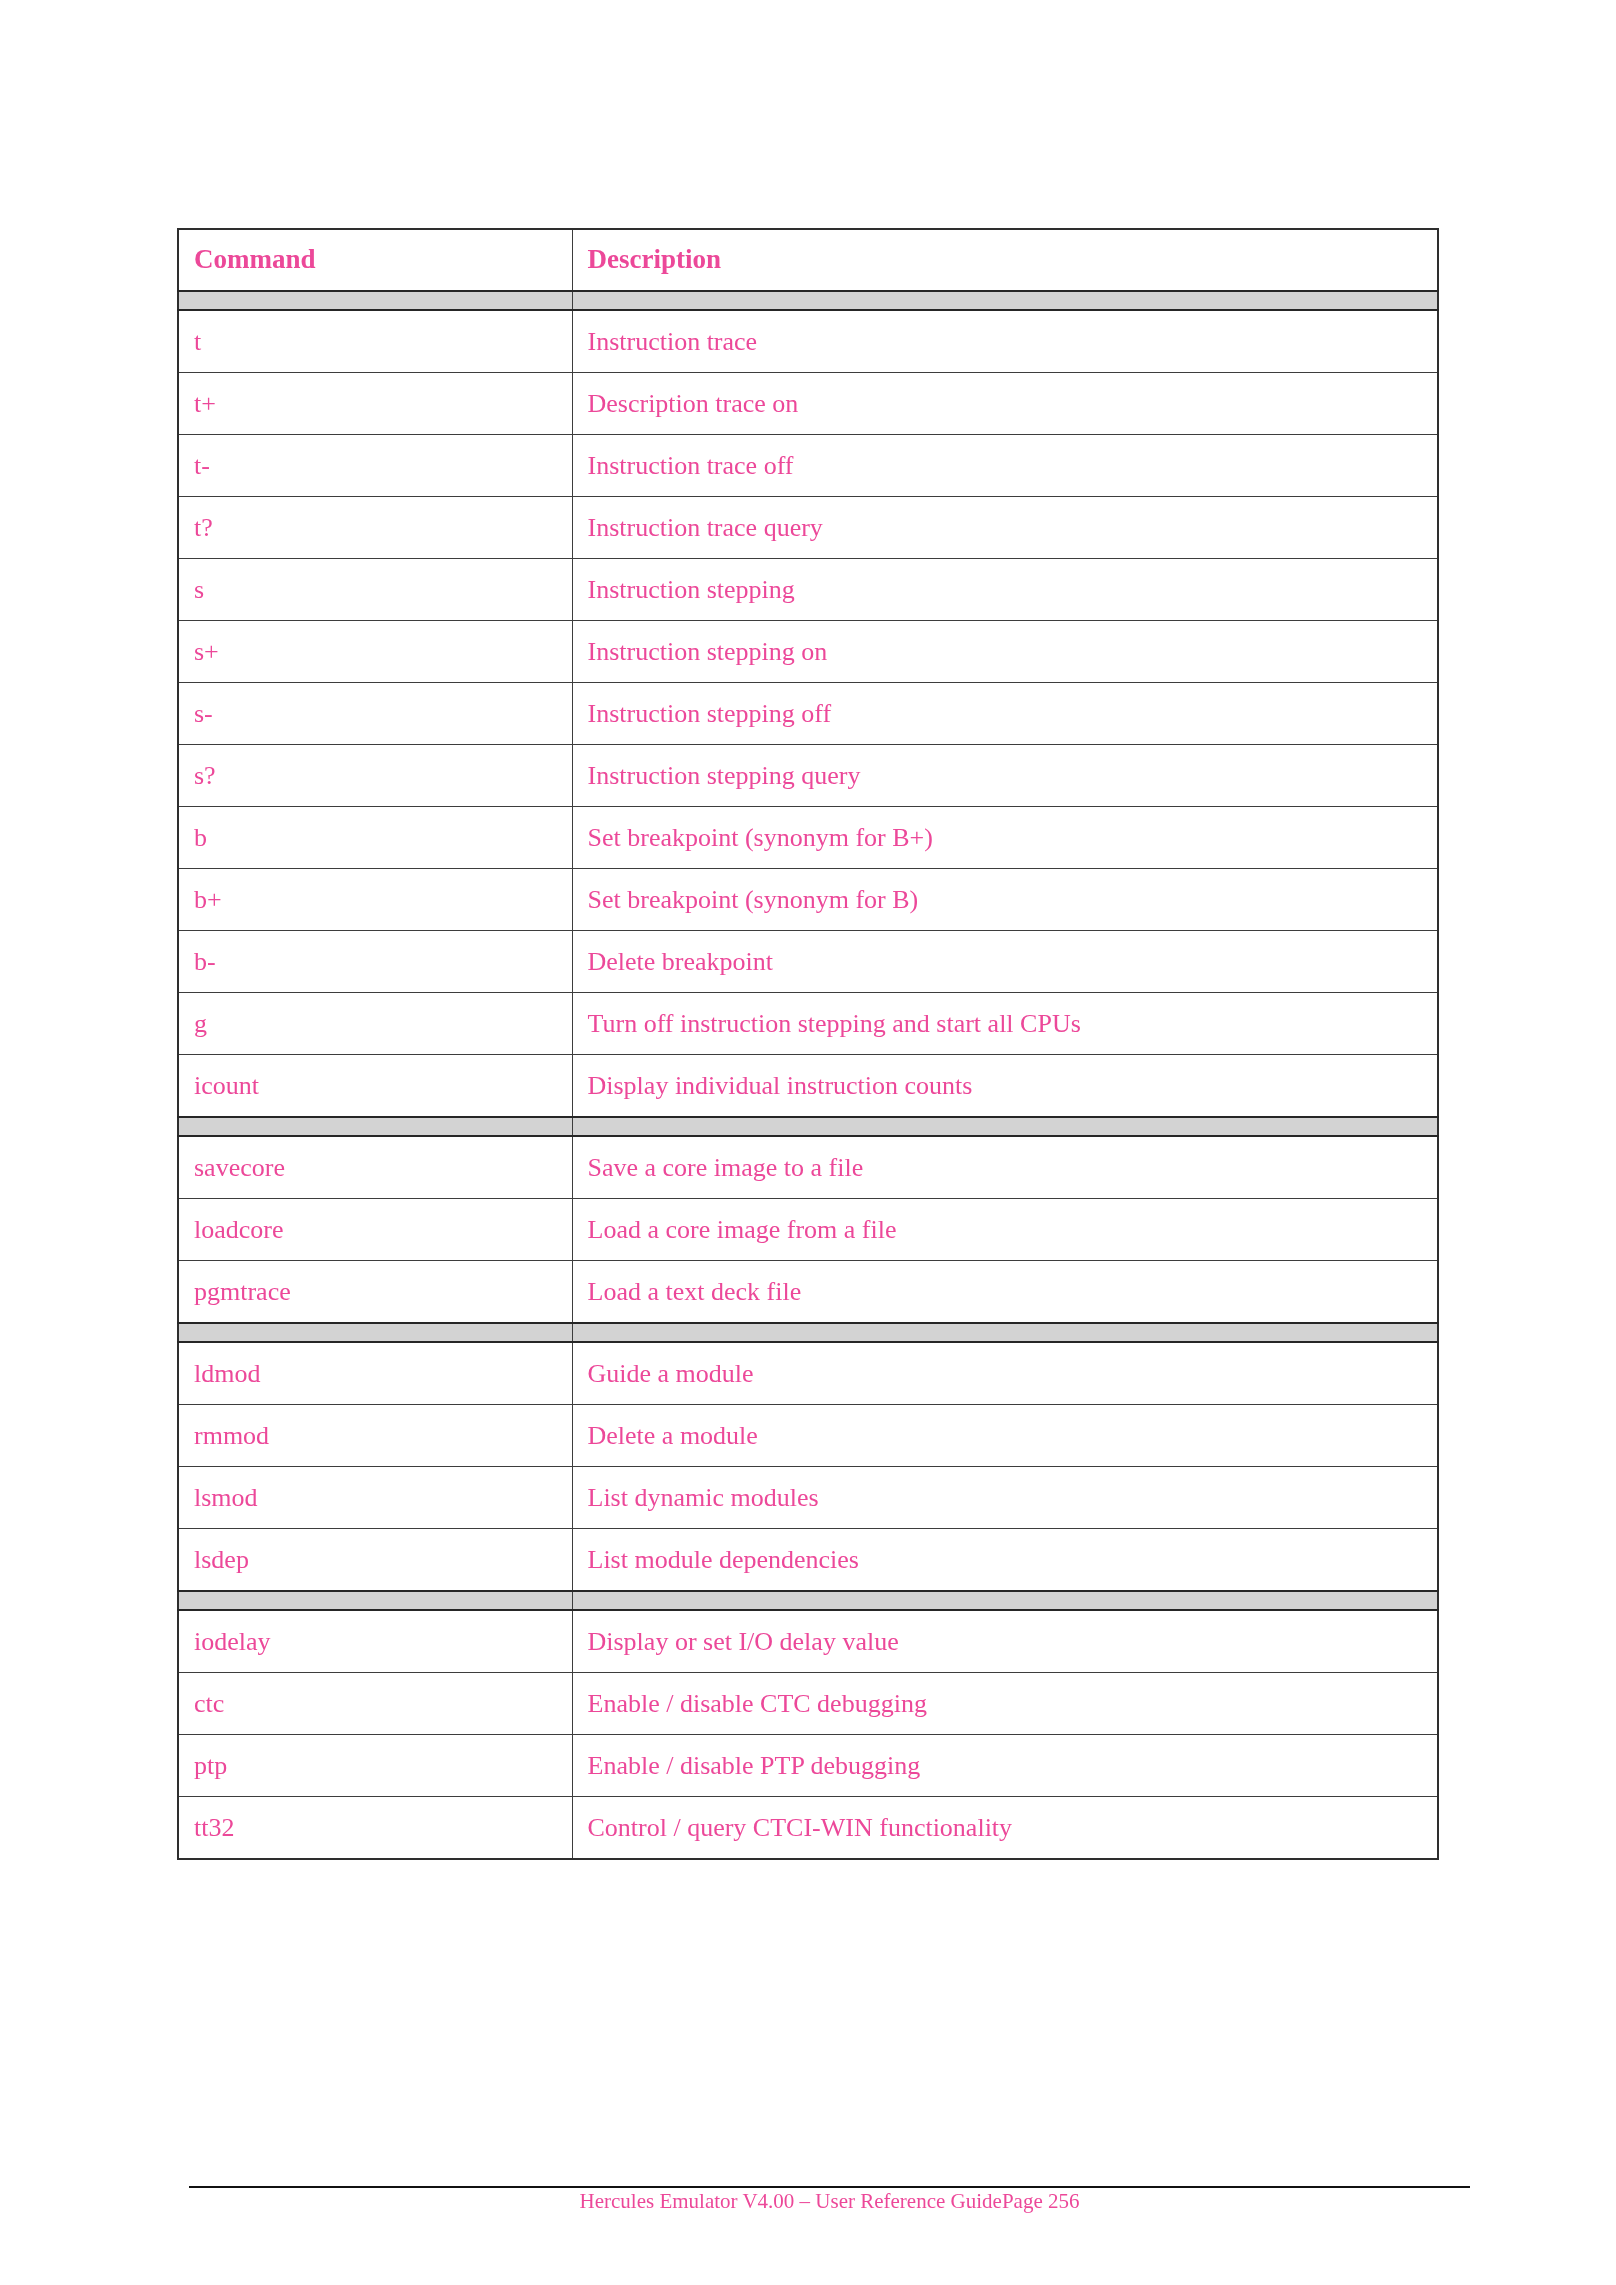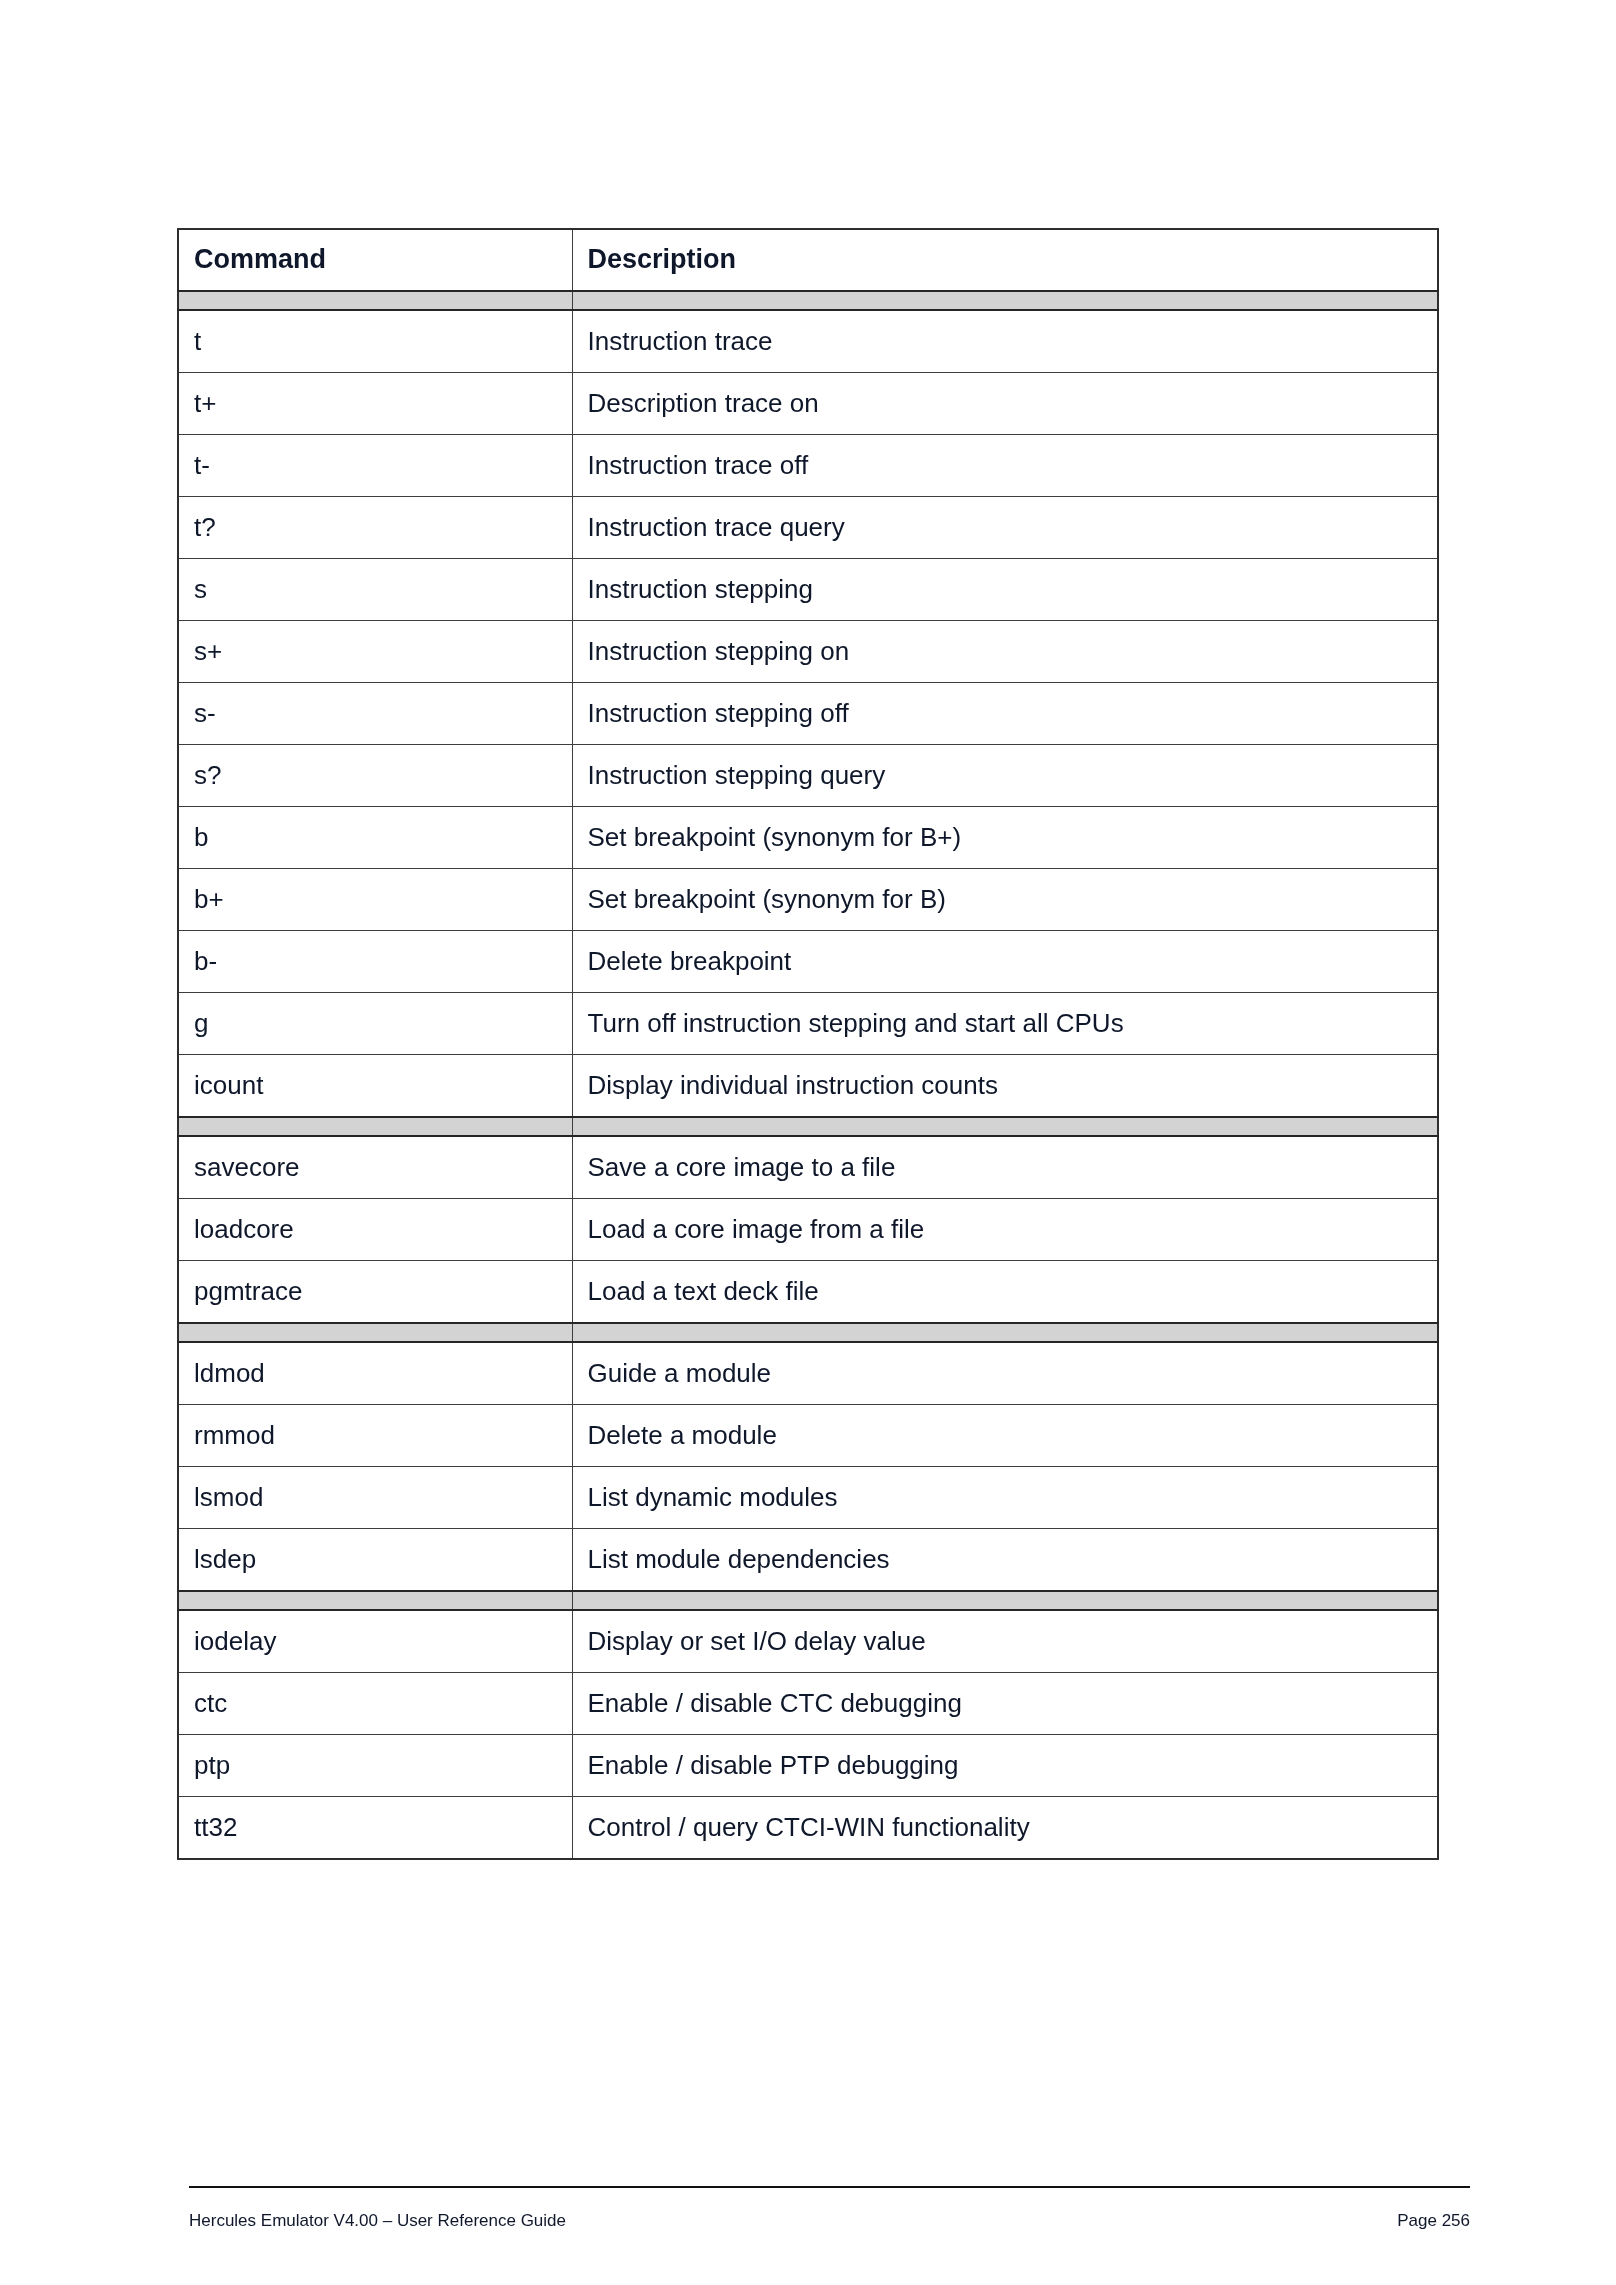--- a/index.html
+++ b/index.html
@@ -1,22 +1,22 @@
 <!DOCTYPE html>
 <html style="font-size:15px"><head>
 <meta charset="utf-8">
 <style>
   html,body{margin:0;padding:0;background:#ffffff;}
   .page{
     position:relative;
     width:1616px;
     height:2286px;
     background:#ffffff;
-    font-family:Liberation Sans, sans-serif;
-    color:#0f172a;
+    font-family:Liberation Serif, serif;
+    color:#ec4899;
     overflow:hidden;
   }
   table.cmd-table{
     position:absolute;
     left:177px;
     top:228px;
     width:1262px;
     border-collapse:collapse;
     table-layout:fixed;
     border:2.8px solid #2e2e2e;
@@ -49,24 +49,24 @@
     border-bottom:2.8px solid #262626;
     padding:0;
   }
   .footer{
     position:absolute;
     left:189px;
     top:2186px;
     width:1281px;
     border-top:2.8px solid #111111;
     display:flex;
-    justify-content:space-between;
+    justify-content:center;
     align-items:flex-start;
-    padding-top:23px;
-    font-size:17px;
+    padding-top:1px;
+    font-size:21px;
     line-height:1.2;
   }
 </style>
 </head>
 <body>
 
 <div class="page">
 
   <table class="cmd-table">
     <colgroup>

